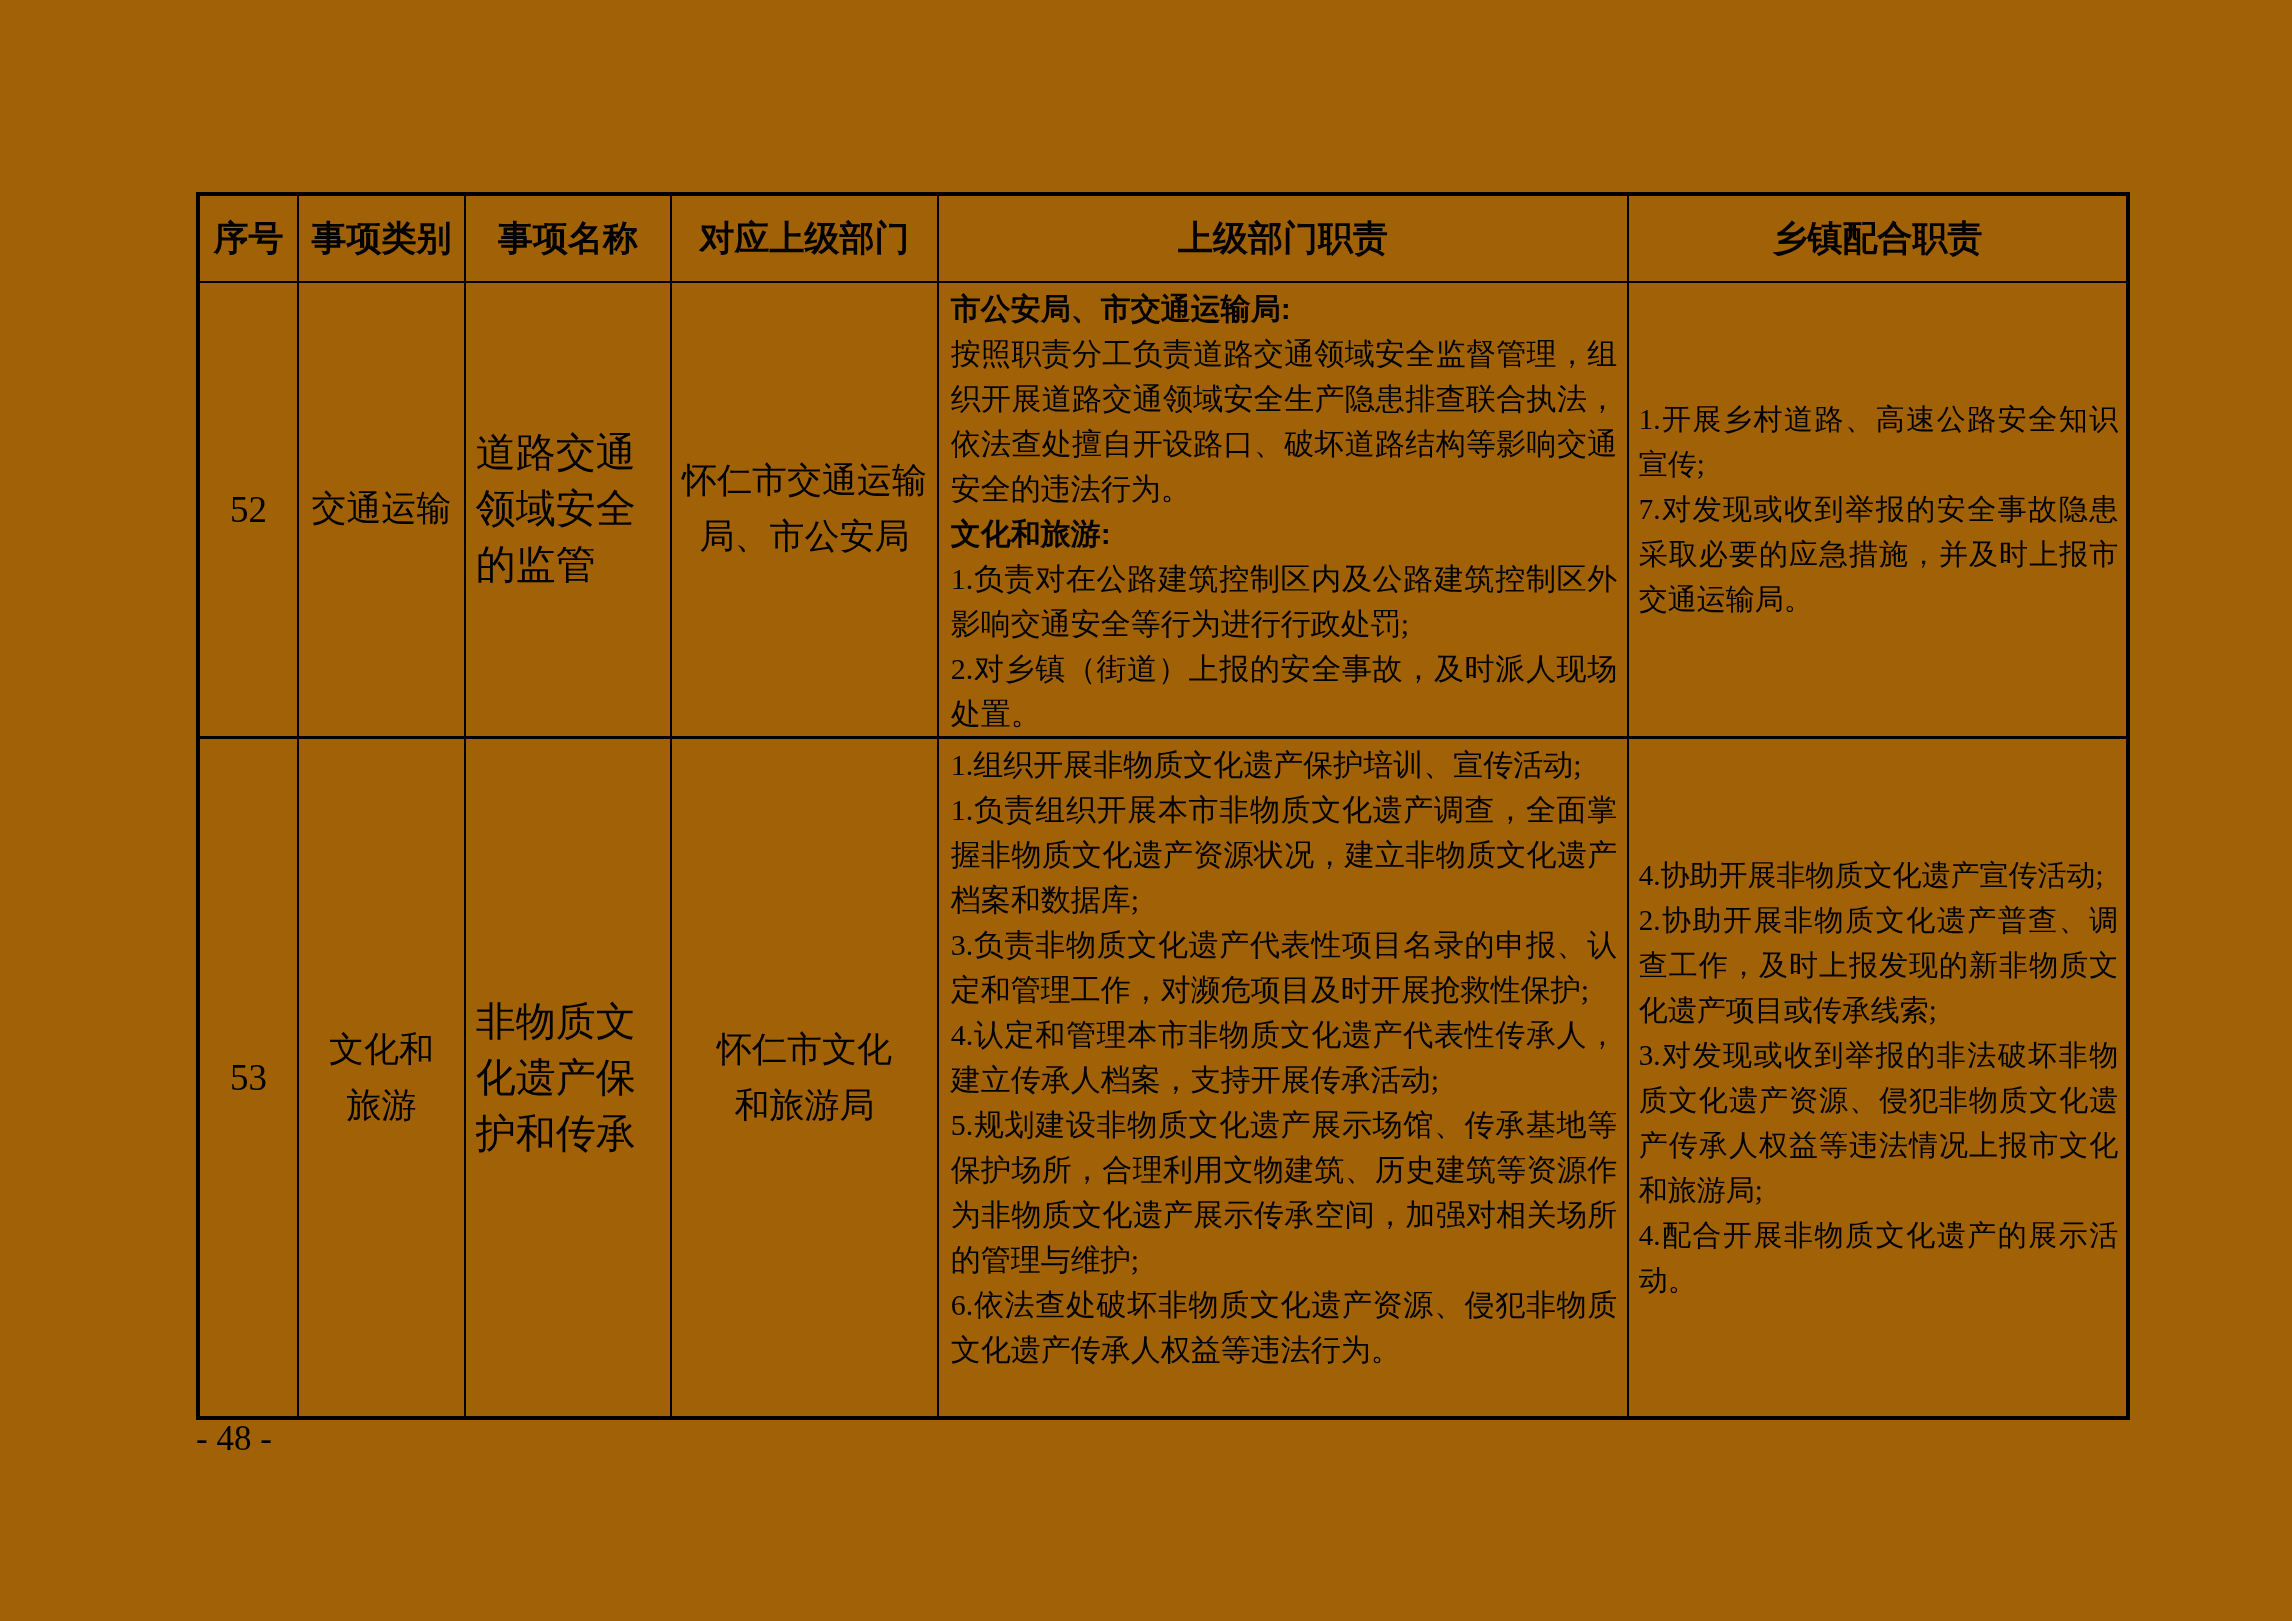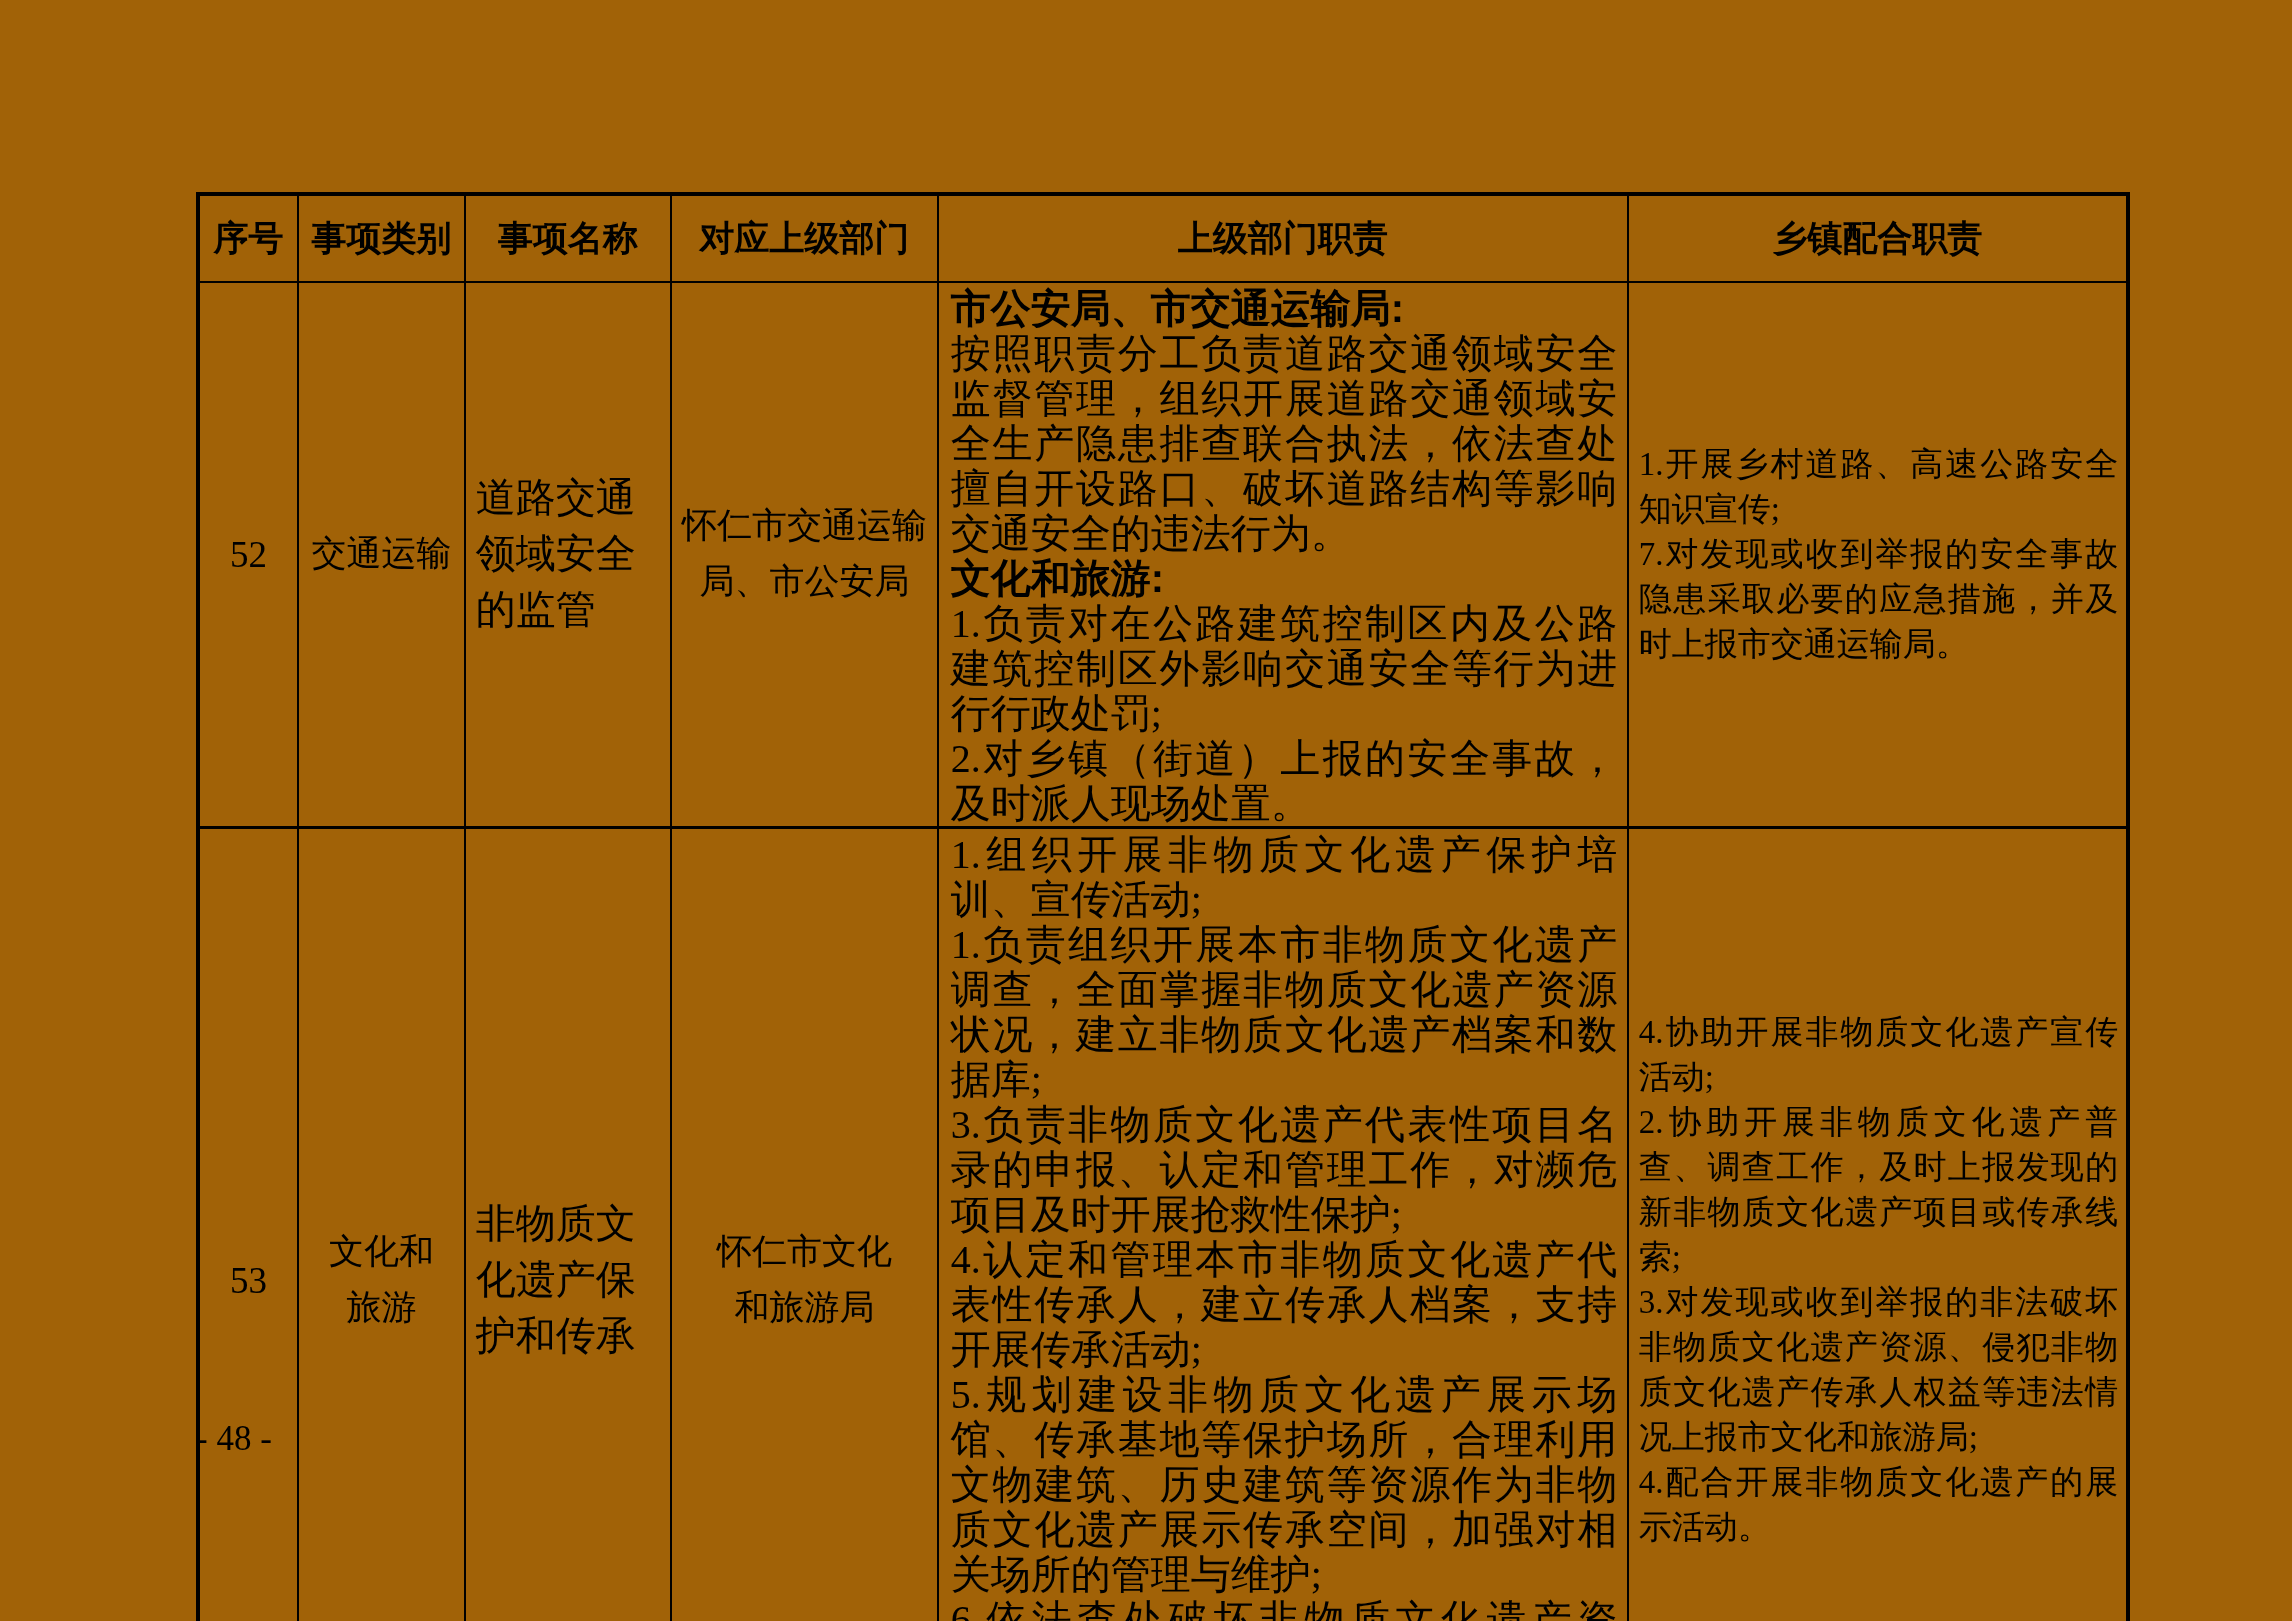--- a/index.html
+++ b/index.html
@@ -52,29 +52,29 @@
     padding: 0 5.9px;
   }
   td.c3 {
     font-size: 40px;
     text-align: left;
     vertical-align: middle;
     line-height: 56px;
     padding: 0 3.9px 0 9.8px;
   }
   td.c5 {
-    font-size: 40px;
+    font-size: 30px;
     line-height: 45px;
     text-align: justify;
     text-justify: inter-character;
     vertical-align: top;
     padding: 2.9px 9.8px 0 11.8px;
   }
   td.c6 {
-    font-size: 33px;
+    font-size: 29px;
     line-height: 45px;
     text-align: justify;
     text-justify: inter-character;
     vertical-align: middle;
     padding: 0 7.8px 0 9.8px;
   }
   .para { margin: 0; }
   .para.bold {
     font-weight: 700;
     font-family: "Liberation Sans", sans-serif;

